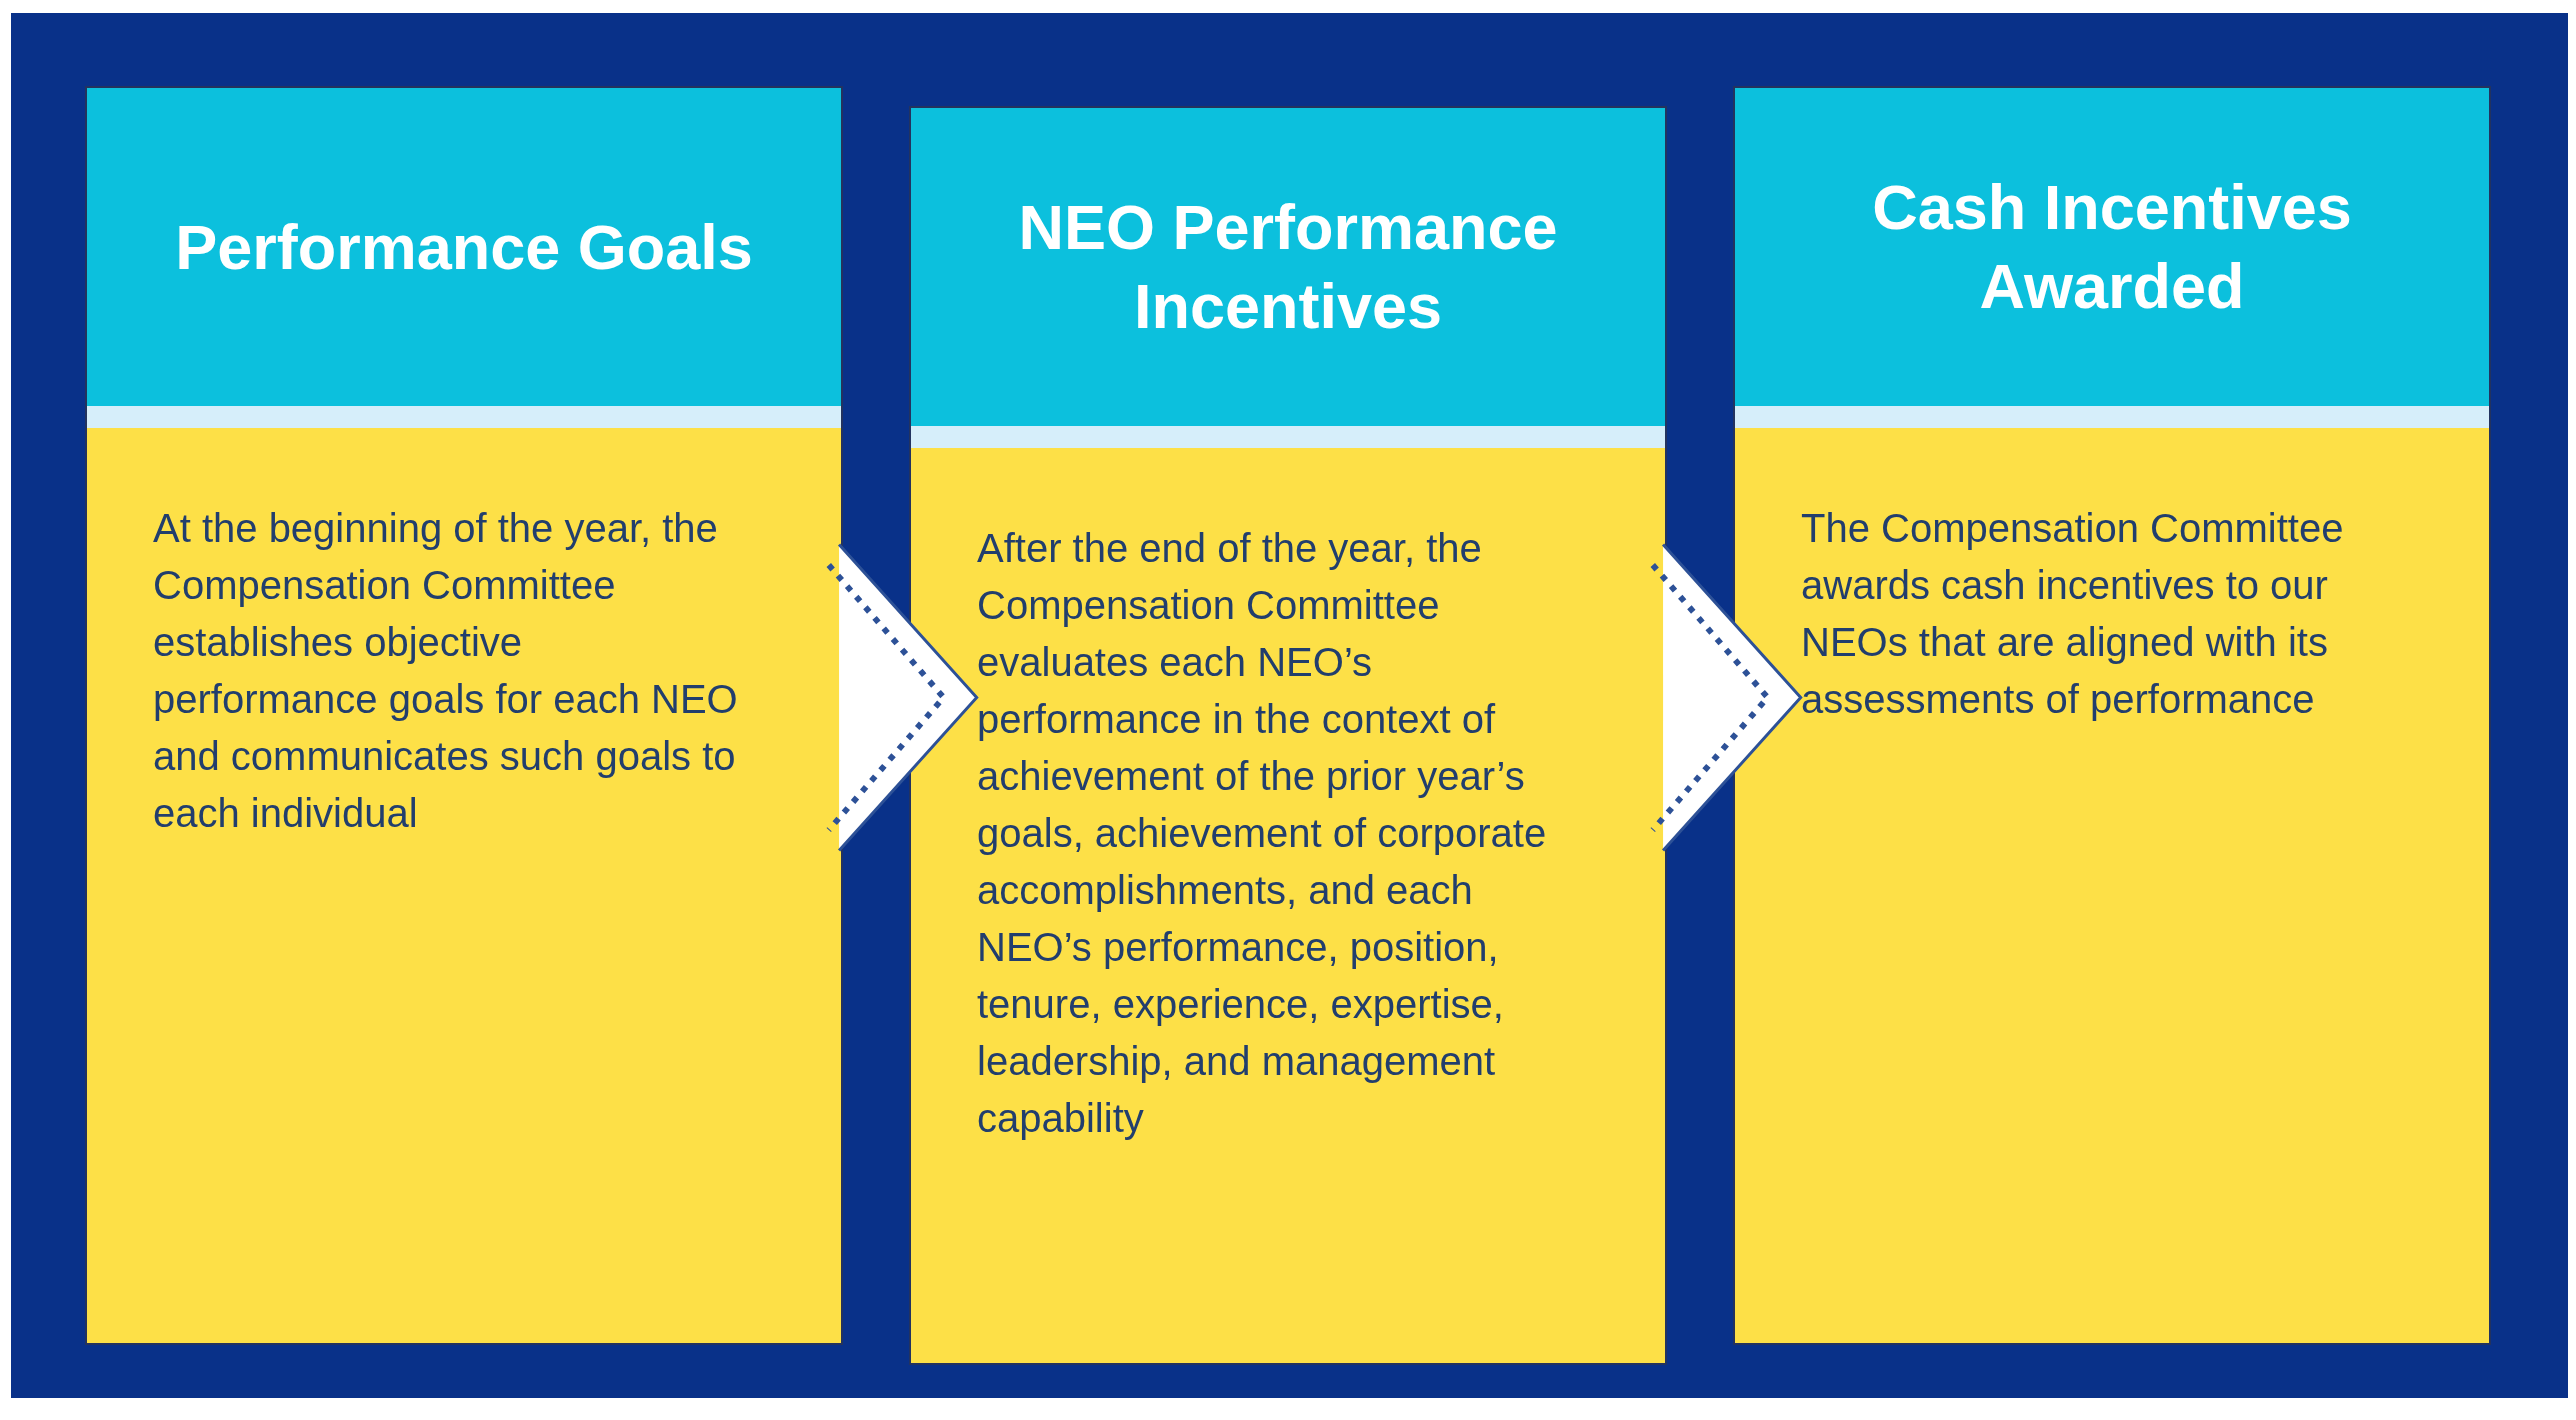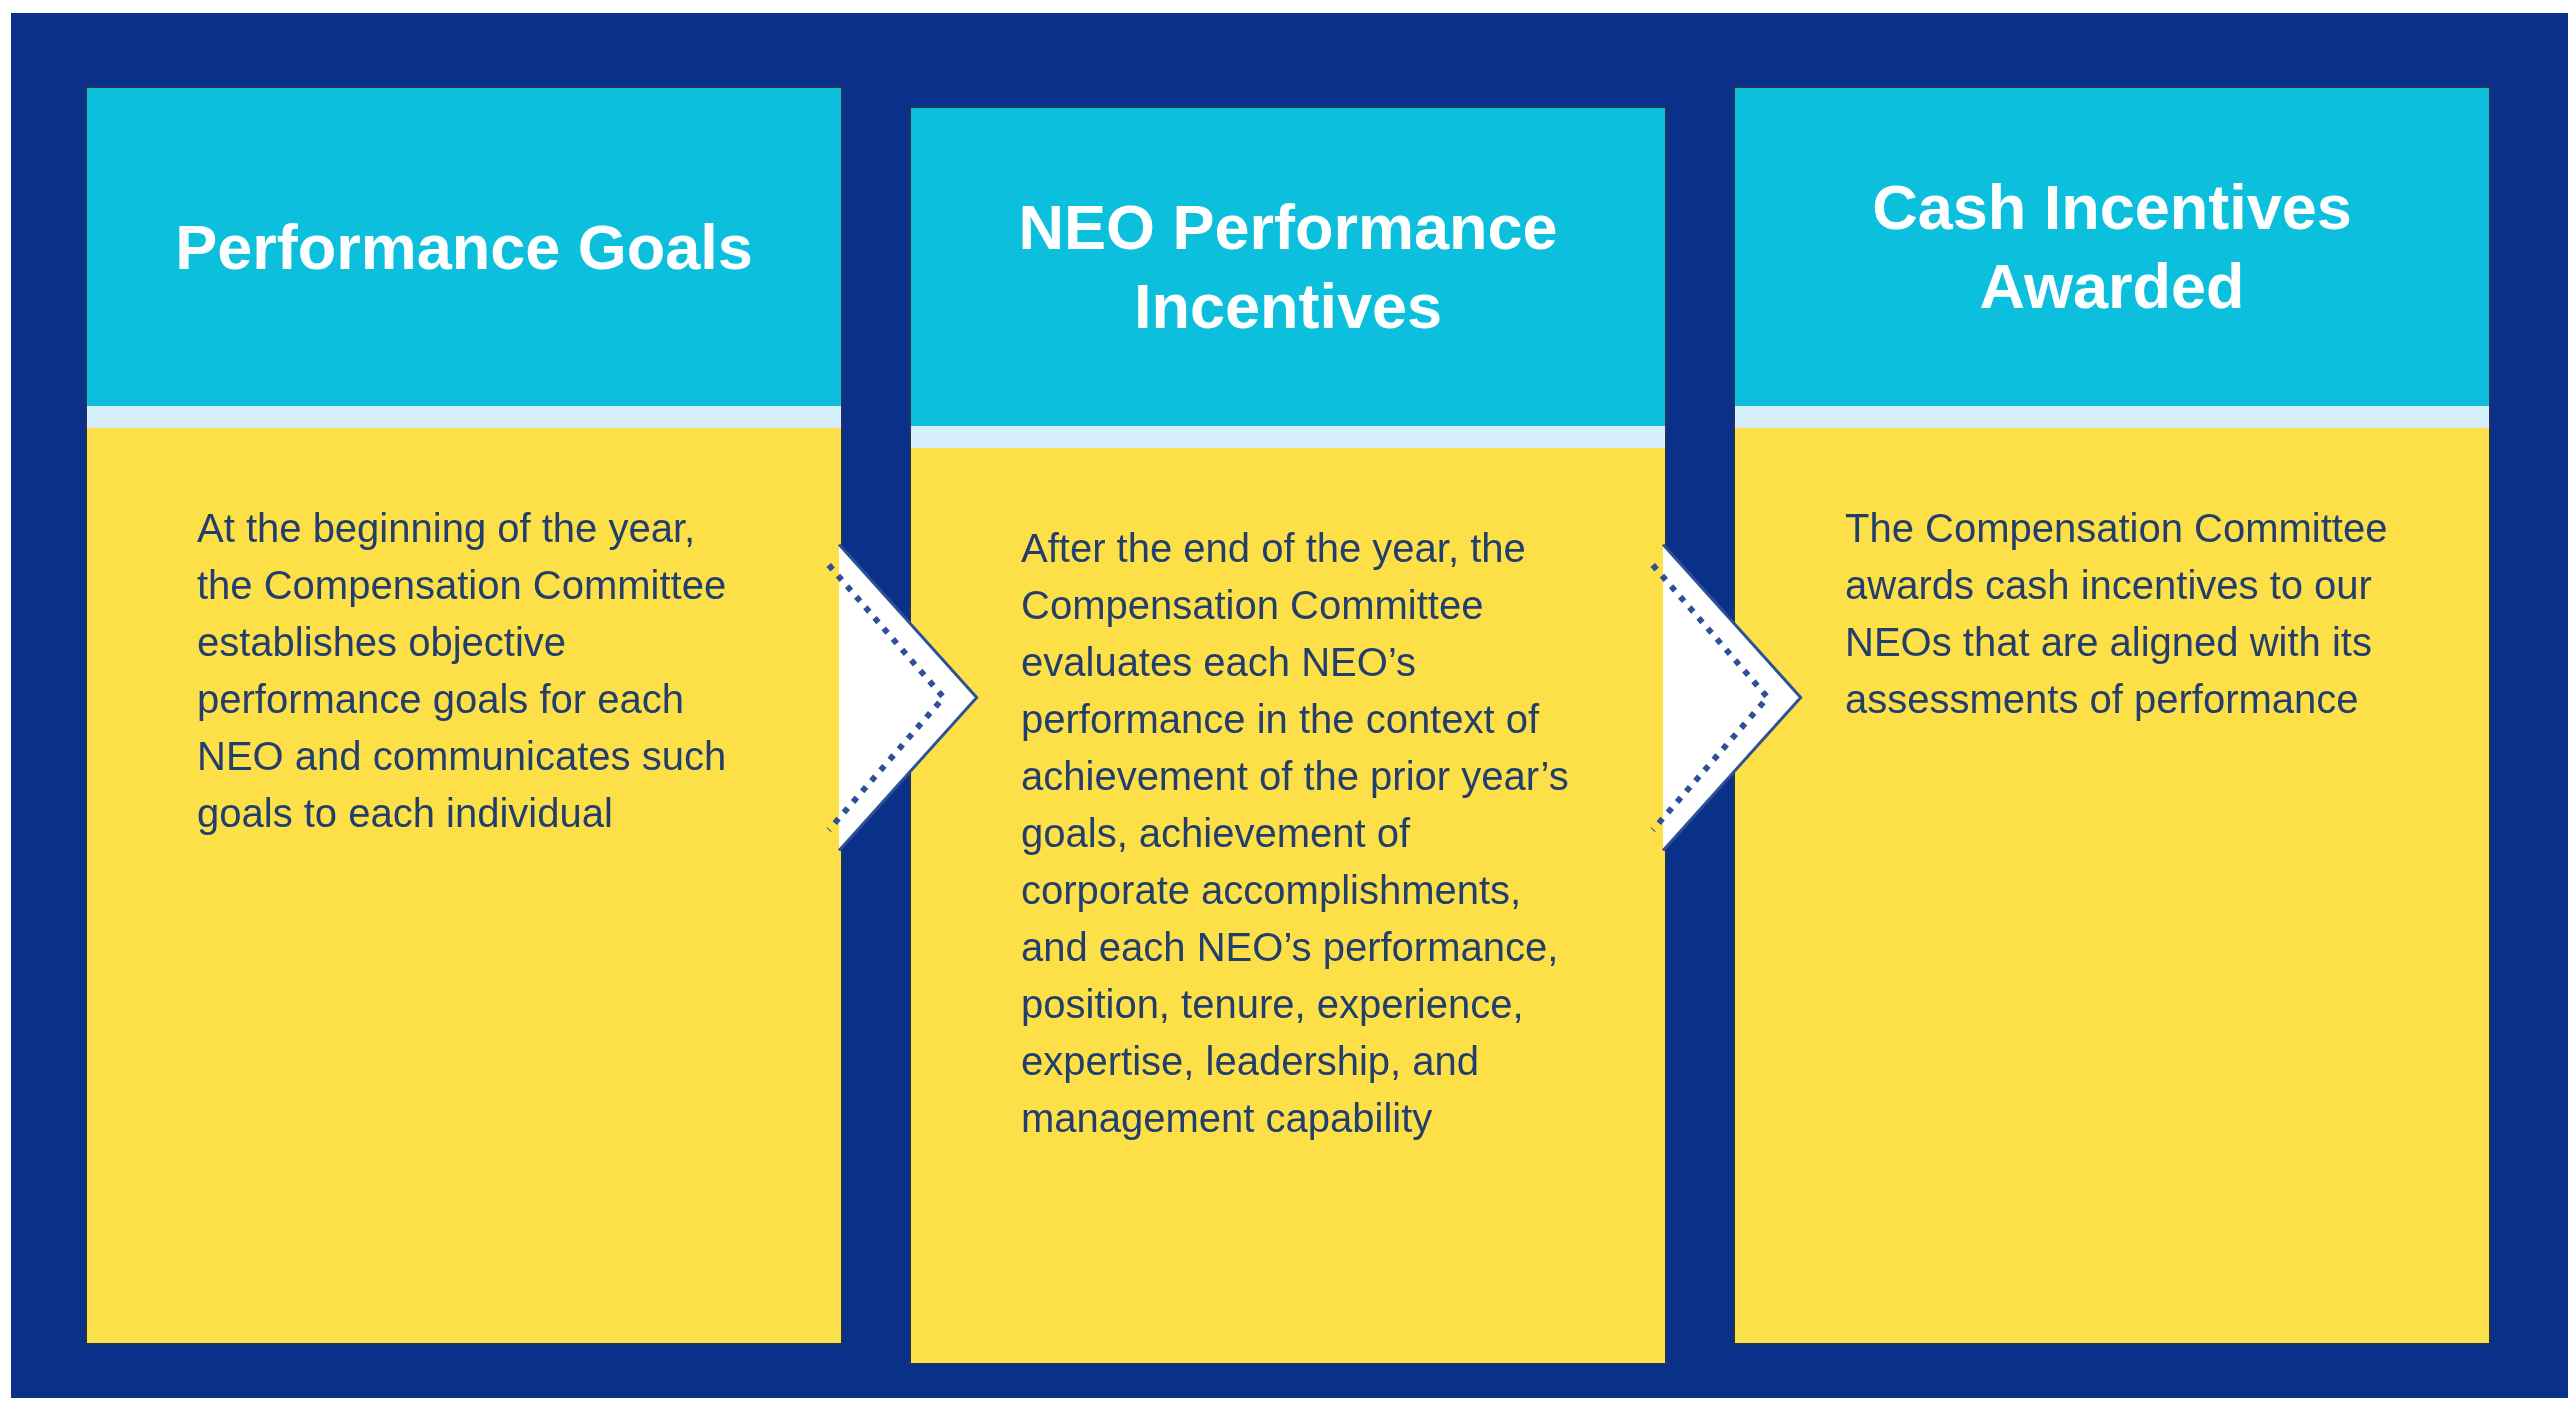--- a/index.html
+++ b/index.html
@@ -48,21 +48,21 @@
     flex-direction: column;
     align-items: center;
     justify-content: center;
   }
   .card-band {
     height: 22px;
     background: #d6eefa;
   }
   .card-body {
     flex: 1;
-    padding: 72px 94px 0 110px;
+    padding: 72px 94px 0 66px;
     color: #223e6d;
     font-size: 40px;
     line-height: 57px;
   }
   .chevron-arrow {
     position: absolute;
     top: 534px;
     width: 184px;
     height: 327px;
     overflow: visible;

